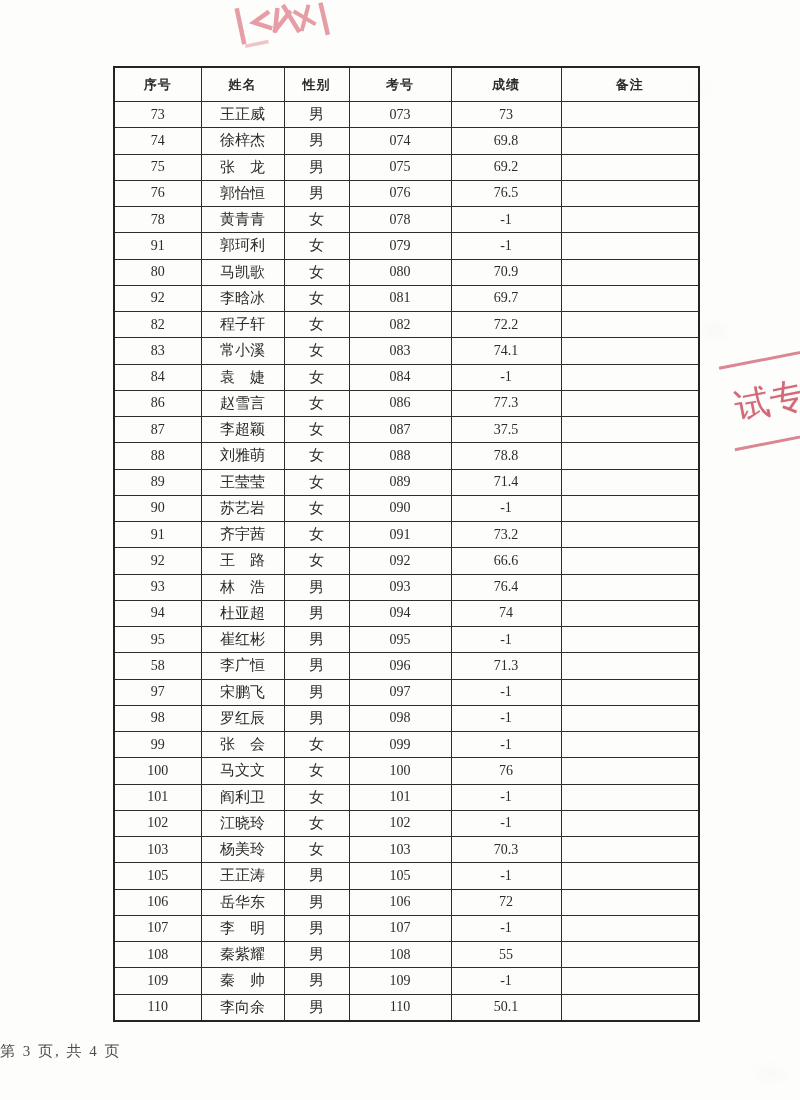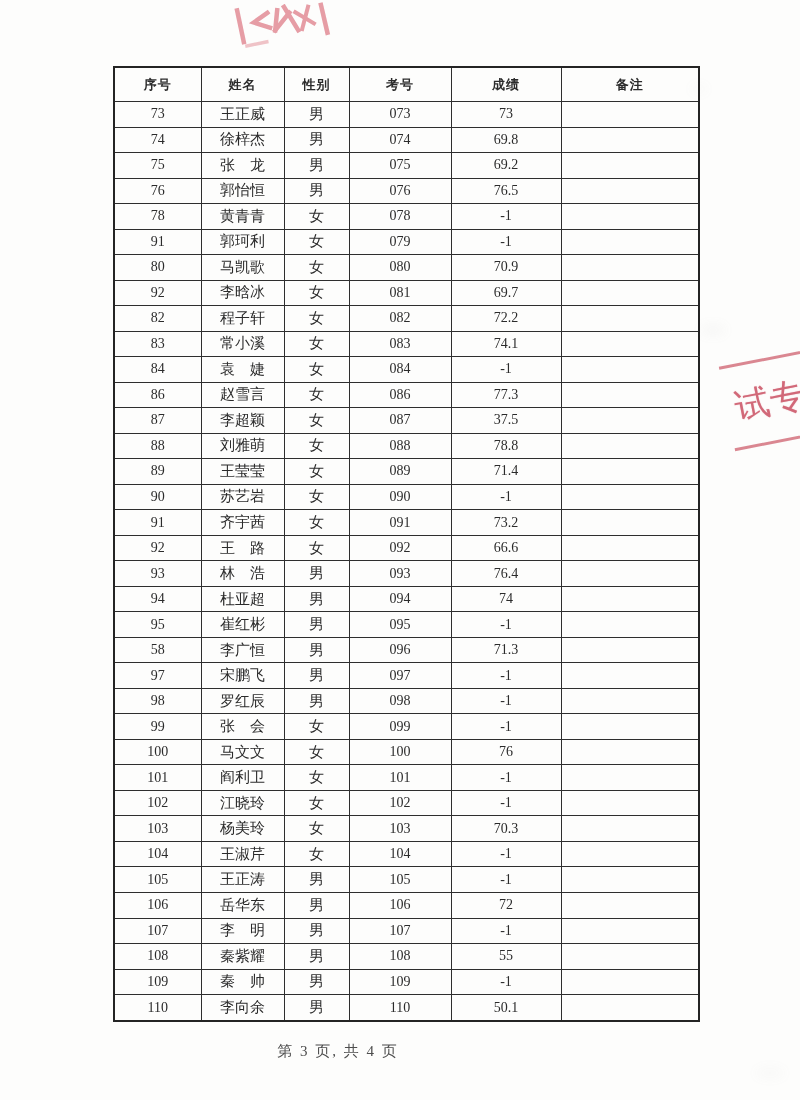--- a/index.html
+++ b/index.html
@@ -61,21 +61,20 @@
     font-size:35px;
     letter-spacing:1px;
     display:flex;align-items:center;
     padding-left:8px;
     text-shadow:0 0 1px rgba(230,150,160,.8);
   }
 
   
   .footer{
     position:absolute;left:0;top:1042px;width:676px;
-    text-align:center;
     font-size:15px;color:#4d4d4d;
     letter-spacing:2px;
   }
 </style>
 </head>
 <body>
 
 <div class="page">
 
   <div class="stamp-top">
@@ -348,28 +347,20 @@
         </tr>
         <tr>
           <td>103</td>
           <td class="cjk">杨美玲</td>
           <td class="cjk">女</td>
           <td>103</td>
           <td>70.3</td>
           <td></td>
         </tr>
         <tr>
-          <td>104</td>
-          <td class="cjk">王淑芹</td>
-          <td class="cjk">女</td>
-          <td>104</td>
-          <td>-1</td>
-          <td></td>
-        </tr>
-        <tr>
           <td>105</td>
           <td class="cjk">王正涛</td>
           <td class="cjk">男</td>
           <td>105</td>
           <td>-1</td>
           <td></td>
         </tr>
         <tr>
           <td>106</td>
           <td class="cjk">岳华东</td>

